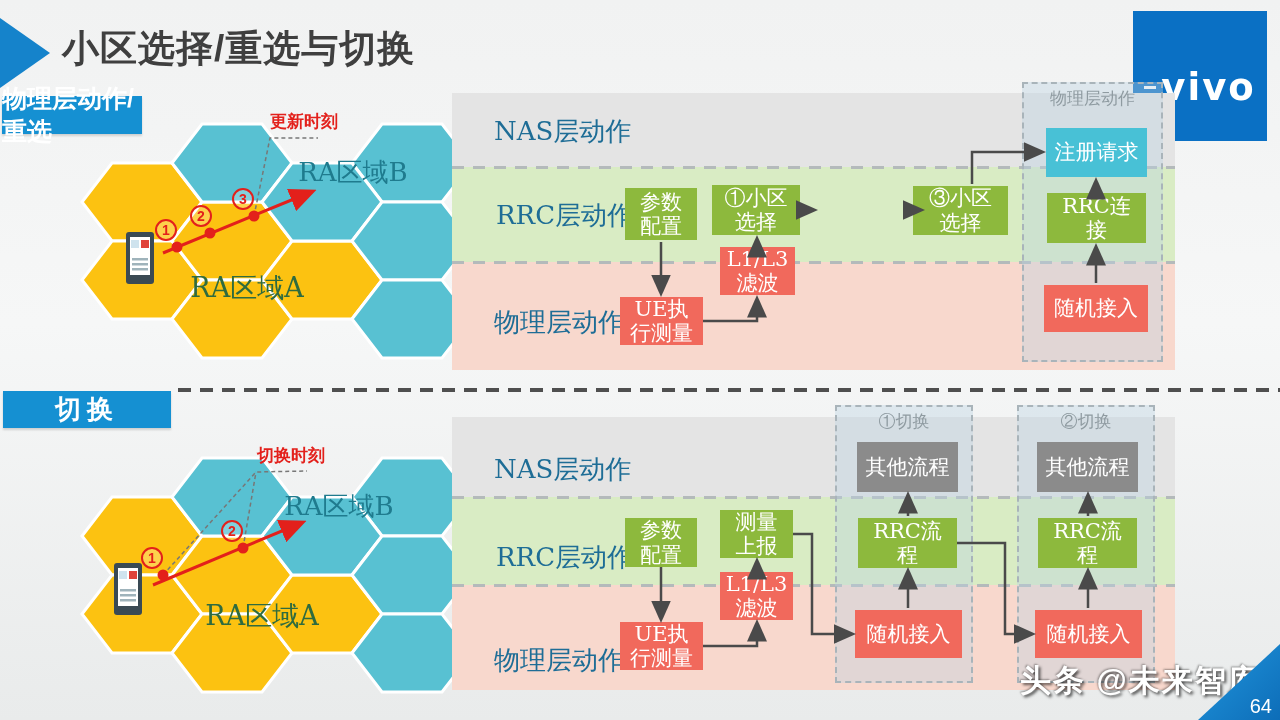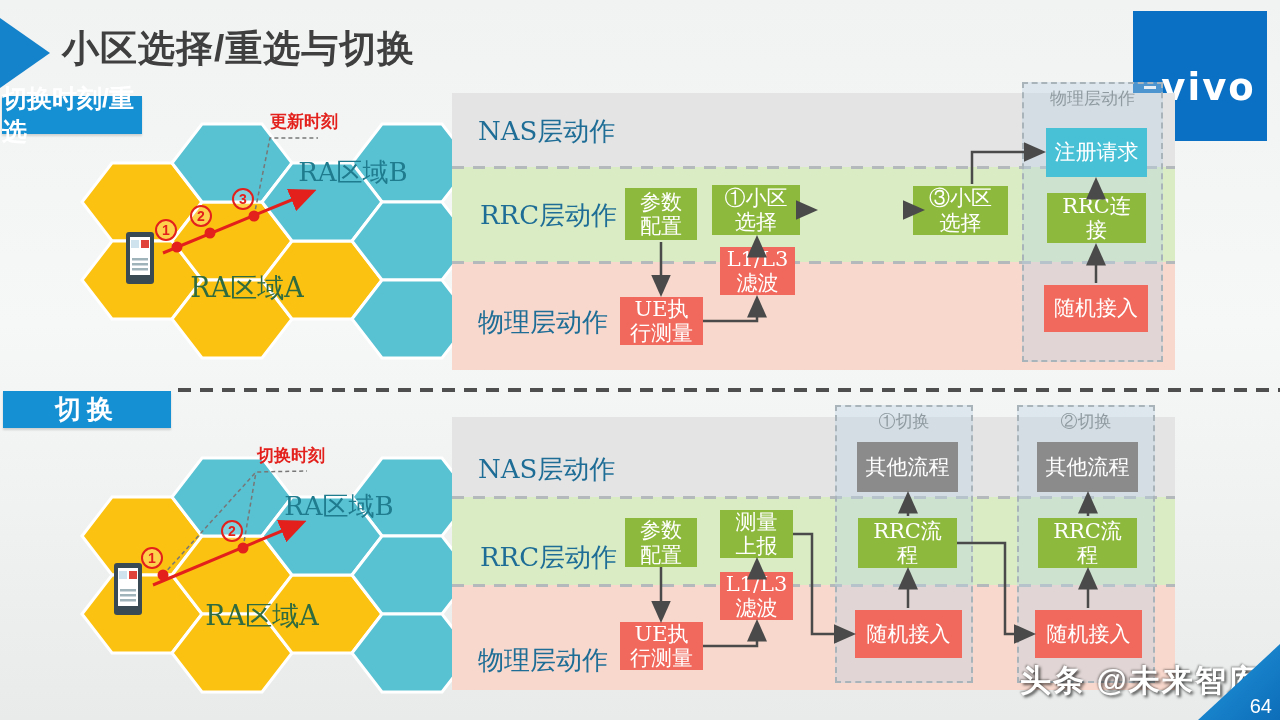--- a/index.html
+++ b/index.html
@@ -37,21 +37,21 @@
   .chart { position:absolute; left:452px; width:723px; }
   .chart.top { top:93px; height:277px; }
   .chart.bottom { top:417px; height:273px; }
   .band { width:100%; }
   .band.gray { background:#e4e4e4; }
   .band.green { background:#d9ecc4; }
   .band.pink { background:#f8d8cd; }
   .band-sep { position:absolute; left:0; width:100%; height:3px;
               background:repeating-linear-gradient(90deg,#b4babb 0 12px,transparent 12px 21px); }
   .rowlab { position:absolute; font-family:"DejaVu Serif", serif; font-size:26px;
-            color:#1e6d96; white-space:nowrap; }
+            color:#1e6d96; white-space:nowrap;margin-left:16px; }
   .fbox { position:absolute; color:#fff; font-family:"DejaVu Serif", serif; font-size:21px;
           line-height:1.15; display:flex; align-items:center; justify-content:center;
           text-align:center; white-space:pre-line; }
   .fbox.green { background:#8db93d; }
   .fbox.red   { background:#f1695c; }
   .fbox.teal  { background:#48c1d6; }
   .fbox.grayb { background:#8b8b8b; }
   .ghost { position:absolute; border:2px dashed #a9b4ba; background:rgba(186,211,227,.38); }
   .ghost-label { position:absolute; width:100%; text-align:center; top:3px;
                  color:#8f9ba1; font-size:17px; }
@@ -87,21 +87,21 @@
   <div class="chevron"></div>
   <div class="title">小区选择/重选与切换</div>
 
   <div class="logo-box">
     <div class="logo-inner">
       <span class="logo-dash"></span>
       <span class="logo-text">vivo</span>
     </div>
   </div>
 
-  <div class="sec-label one">切换时刻/重选</div>
+  <div class="sec-label one">物理层动作/重选</div>
   <div class="sec-label two">切换</div>
 
   <div class="divider"></div>
 
   <svg class="hexsvg top" width="460" height="305" viewBox="0 0 460 305">
     <defs>
       <marker id="ar-red-t" markerWidth="9" markerHeight="8" refX="7" refY="4" orient="auto">
         <path d="M0,0 L9,4 L0,8 z" fill="#e3201b"></path>
       </marker>
     </defs>

